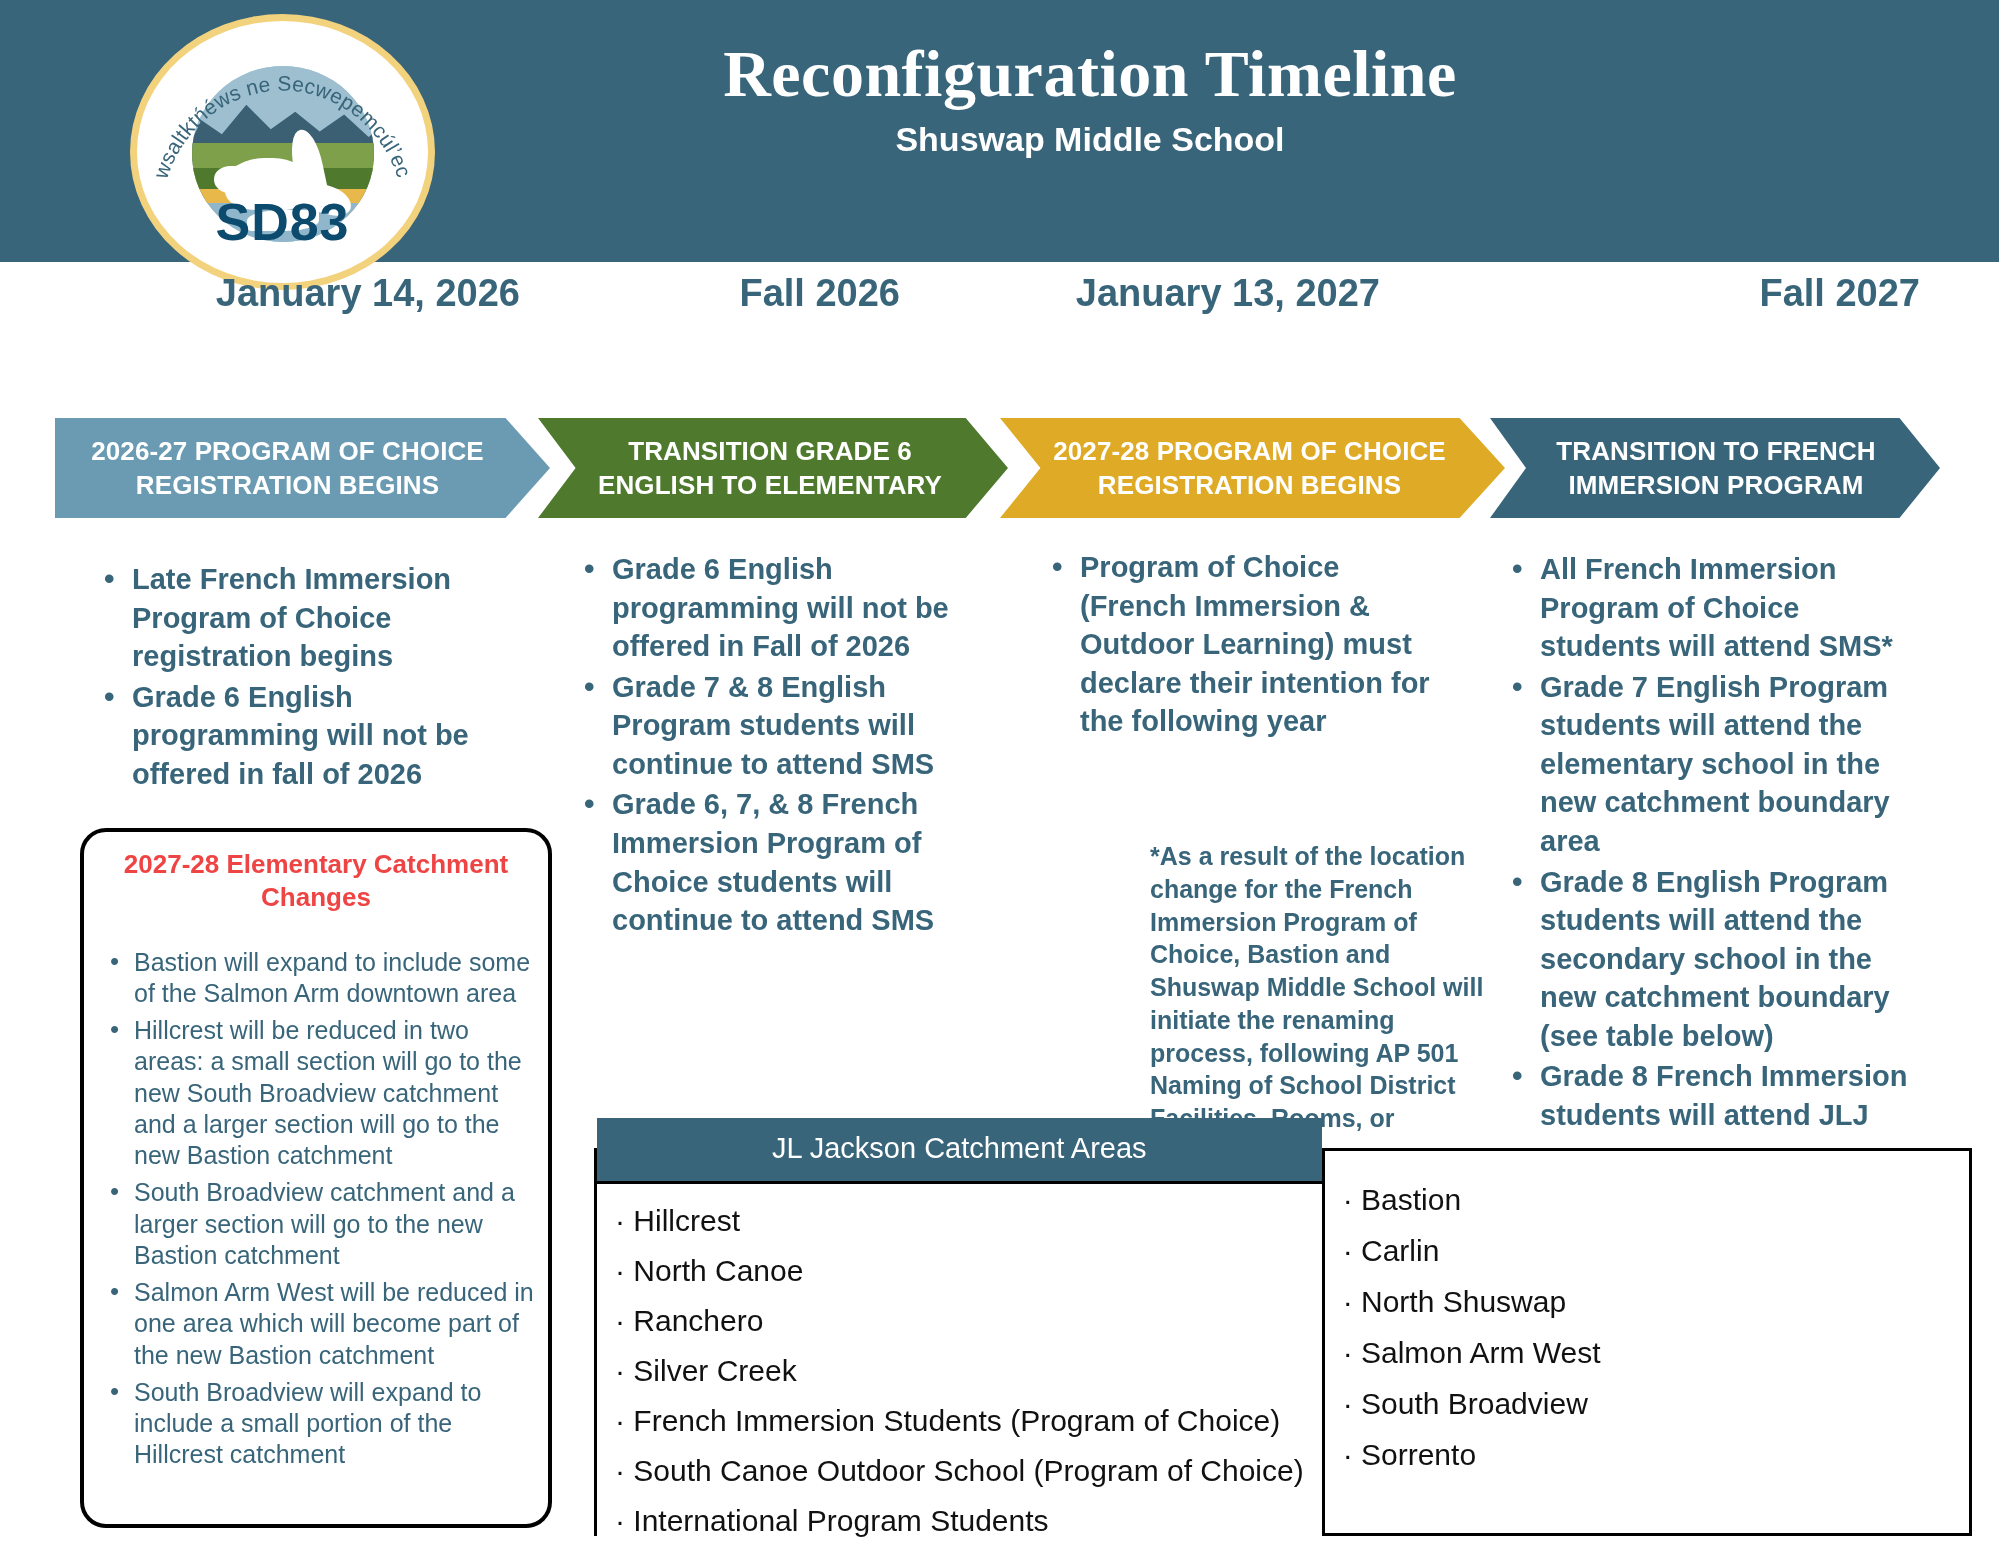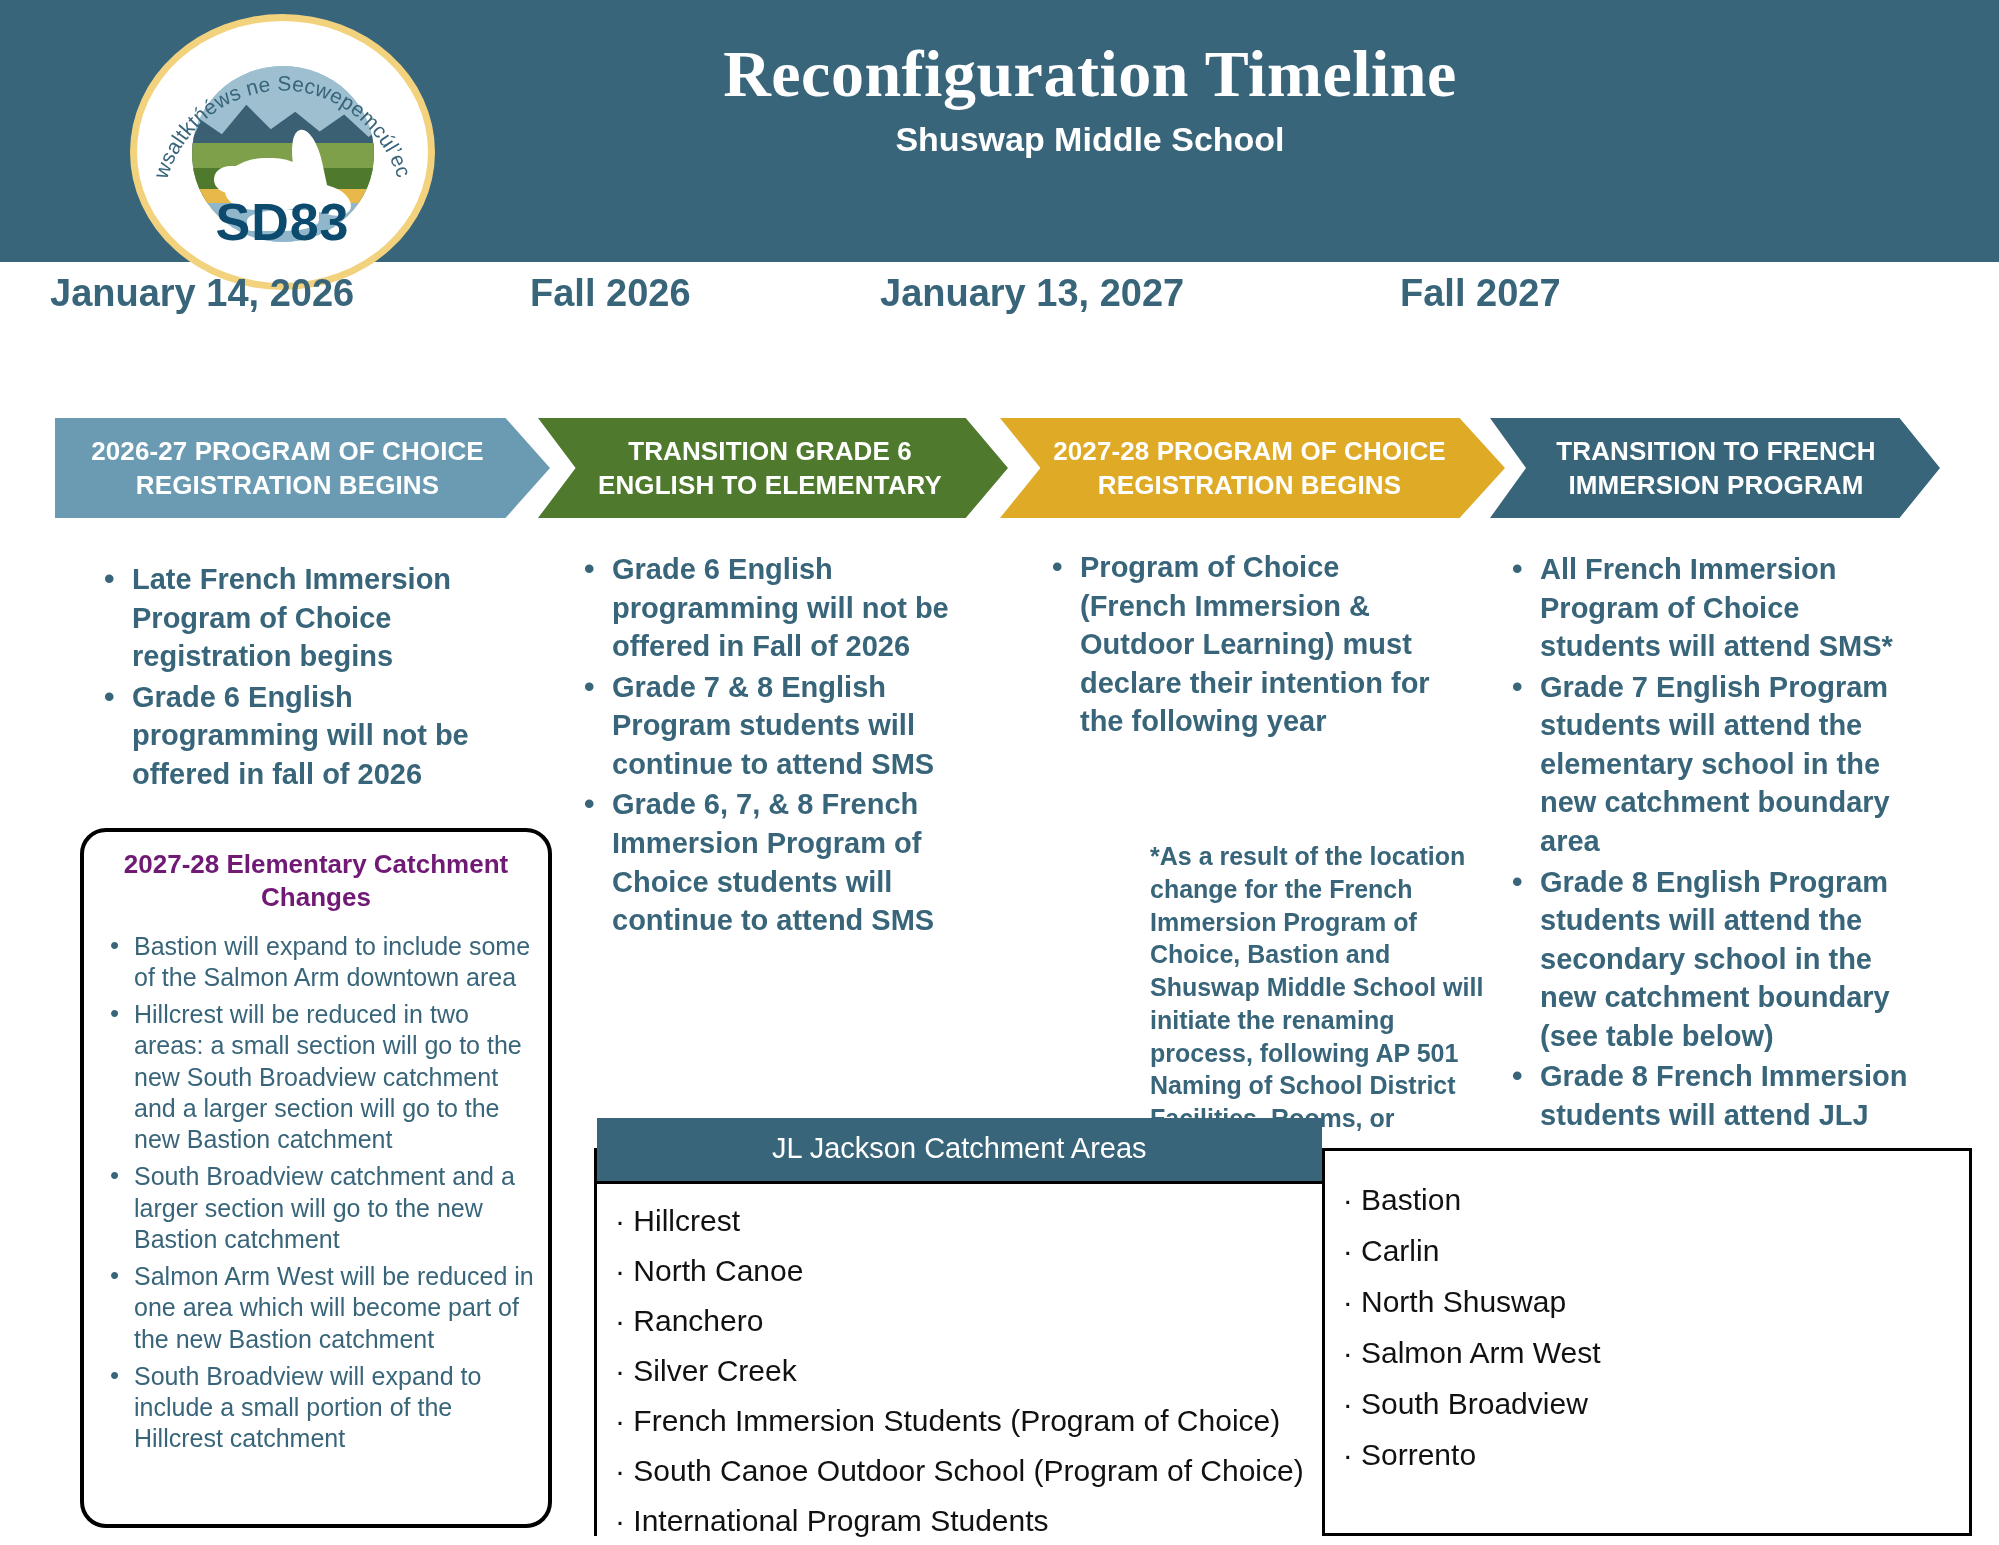--- a/index.html
+++ b/index.html
@@ -78,21 +78,21 @@
     font-size: 66px; font-weight: 700; text-align: center; letter-spacing: 0.5px;
   }
   .header-sub {
     position: absolute; left: 440px; top: 120px; width: 1300px;
     color: #ffffff; font-size: 34px; font-weight: 700; text-align: center;
   }
 
   
   .dates-row { position: absolute; left: 0; top: 272px; width: 1999px; height: 56px; }
   .date-lbl {
-    position: absolute; text-align: left; color: #38657a;
+    position: absolute; text-align: right; color: #38657a;
     font-size: 38px; font-weight: 700; white-space: nowrap;
   }
   .d0 { left: 50px;   width: 470px; }
   .d1 { left: 530px;  width: 370px; }
   .d2 { left: 880px;  width: 500px; }
   .d3 { left: 1400px; width: 520px; }
 
   .arrows { position: absolute; left: 0; top: 418px; width: 1999px; height: 100px; }
   .arrow {
     position: absolute; top: 0; height: 100px;
@@ -137,22 +137,22 @@
   .c2 { left: 1040px; top: 548px; width: 400px; }
   .c3 { left: 1500px; top: 550px; width: 420px; }
 
   
   .catchbox {
     position: absolute; left: 80px; top: 828px; width: 472px; height: 700px;
     border: 4px solid #000000; border-radius: 26px; background: #ffffff;
     padding: 16px 14px 10px 14px; overflow: hidden;
   }
   .catchbox-title {
-    color: #701a75; font-size: 26px; font-weight: 700; text-align: center;
-    line-height: 1.28; margin-bottom: 16px;
+    color: #ef4444; font-size: 26px; font-weight: 700; text-align: center;
+    line-height: 1.28; margin-bottom: 32px;
   }
   .catchbox ul { list-style: none; }
   .catchbox li {
     position: relative; padding-left: 36px; margin-bottom: 6px;
     color: #38657a; font-size: 25px; font-weight: 400; line-height: 1.25;
   }
   .catchbox li::before {
     content: "\2022"; position: absolute; left: 12px; top: -2px; font-size: 26px;
   }
 

